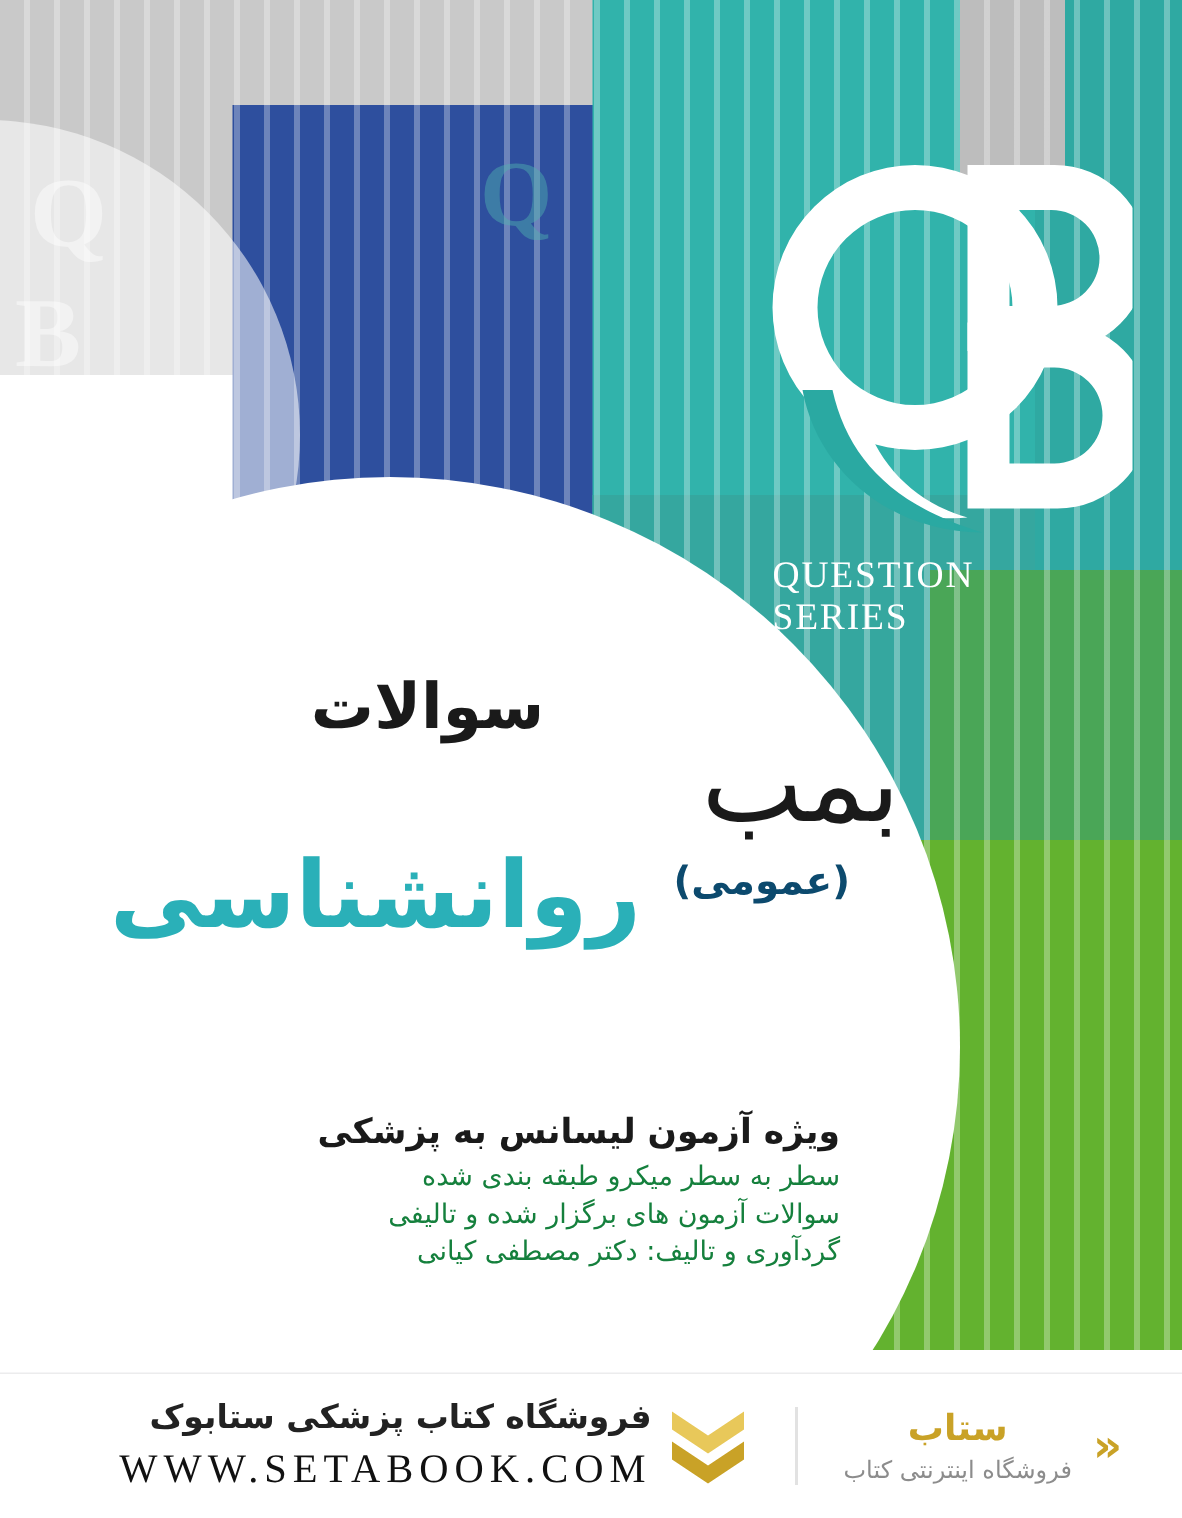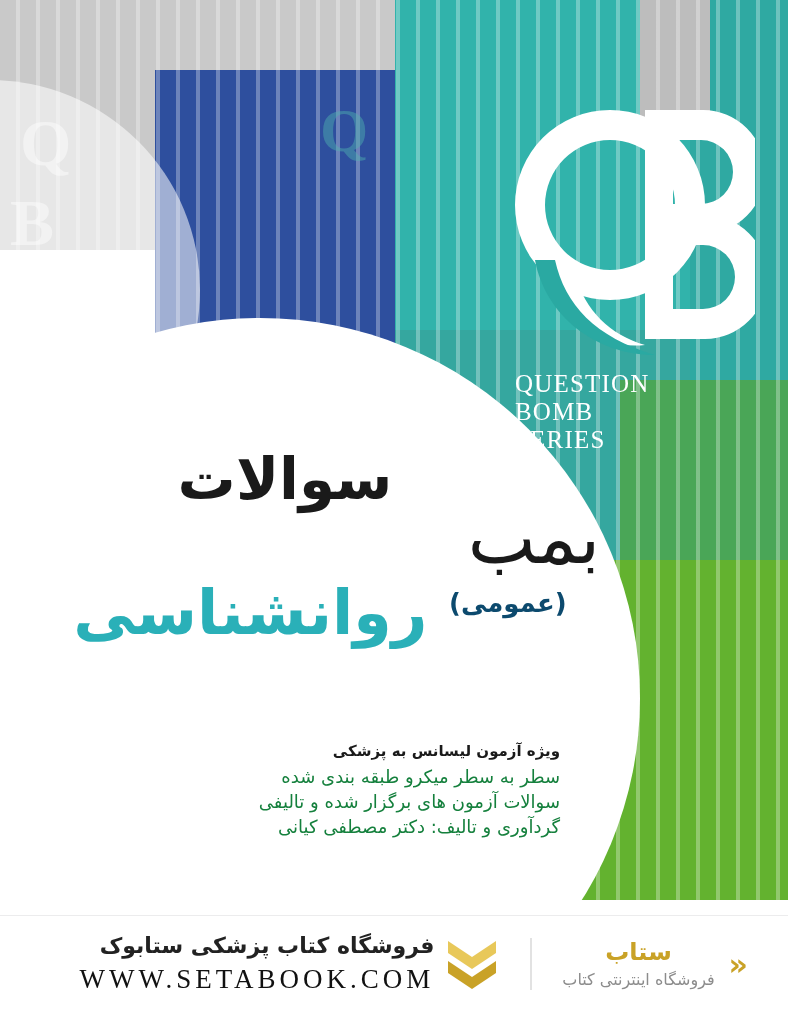--- a/index.html
+++ b/index.html
@@ -101,21 +101,21 @@
   .series-text div{font-size:25px;letter-spacing:1.2px;font-family:Liberation Serif, serif;}
 
   
   .title-block{
     position:absolute;left:40px;top:450px;width:560px;text-align:center;
   }
   .t-soalat{
     font-family:"DejaVu Sans", sans-serif;
     font-weight:bold;
     color:#1a1a1a;
-    font-size:58px;
+    font-size:42px;
     letter-spacing:-1px;
     line-height:1;
     margin-right:70px;
   }
   .t-bomb{
     font-family:"DejaVu Sans", sans-serif;
     font-weight:normal;
     color:#1a1a1a;
     font-size:72px;
     line-height:1;
@@ -142,21 +142,21 @@
 
   
   .sub-block{
     position:absolute;left:90px;top:742px;width:470px;text-align:right;
     direction:rtl;
   }
   .sub-main{
     font-family:"DejaVu Sans", sans-serif;
     font-weight:bold;
     color:#1a1a1a;
-    font-size:15px;
+    font-size:23px;
     margin-bottom:6px;
   }
   .sub-line{
     font-family:"DejaVu Sans", sans-serif;
     color:#15803d;
     font-size:18px;
     margin-bottom:4px;
   }
 
   
@@ -244,21 +244,20 @@
 
       <path d="M250 55 h58 a62 62 0 0 1 0 124 h-58 z
                M278 85 v64 h28 a32 32 0 0 0 0 -64 z" fill="#ffffff" fill-rule="evenodd"></path>
       <path d="M250 160 h60 a62 62 0 0 1 0 124 h-60 z
                M278 190 v64 h30 a32 32 0 0 0 0 -64 z" fill="#ffffff" fill-rule="evenodd"></path>
     </svg>
   </div>
 
   <div class="series-text">
     <div>QUESTION</div>
-    <div>BOMB</div>
     <div>SERIES</div>
   </div>
 
   <div class="title-block">
     <div class="t-soalat">سوالات</div>
     <div class="t-bomb">بمب</div>
     <div class="t-psych">
       <span class="t-omoomi">(عمومی)</span>
       <span>روانشناسی</span>
     </div>

